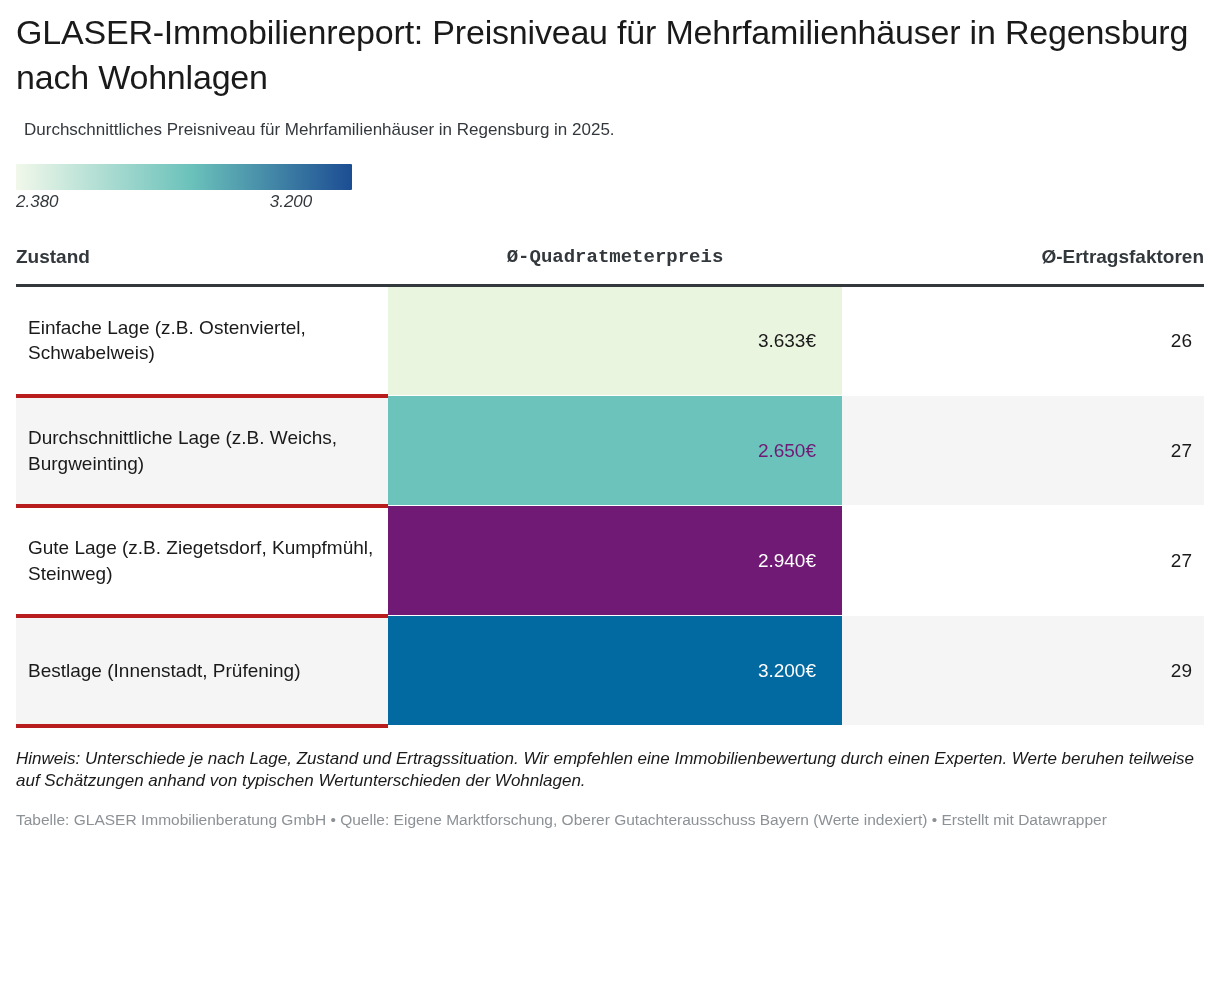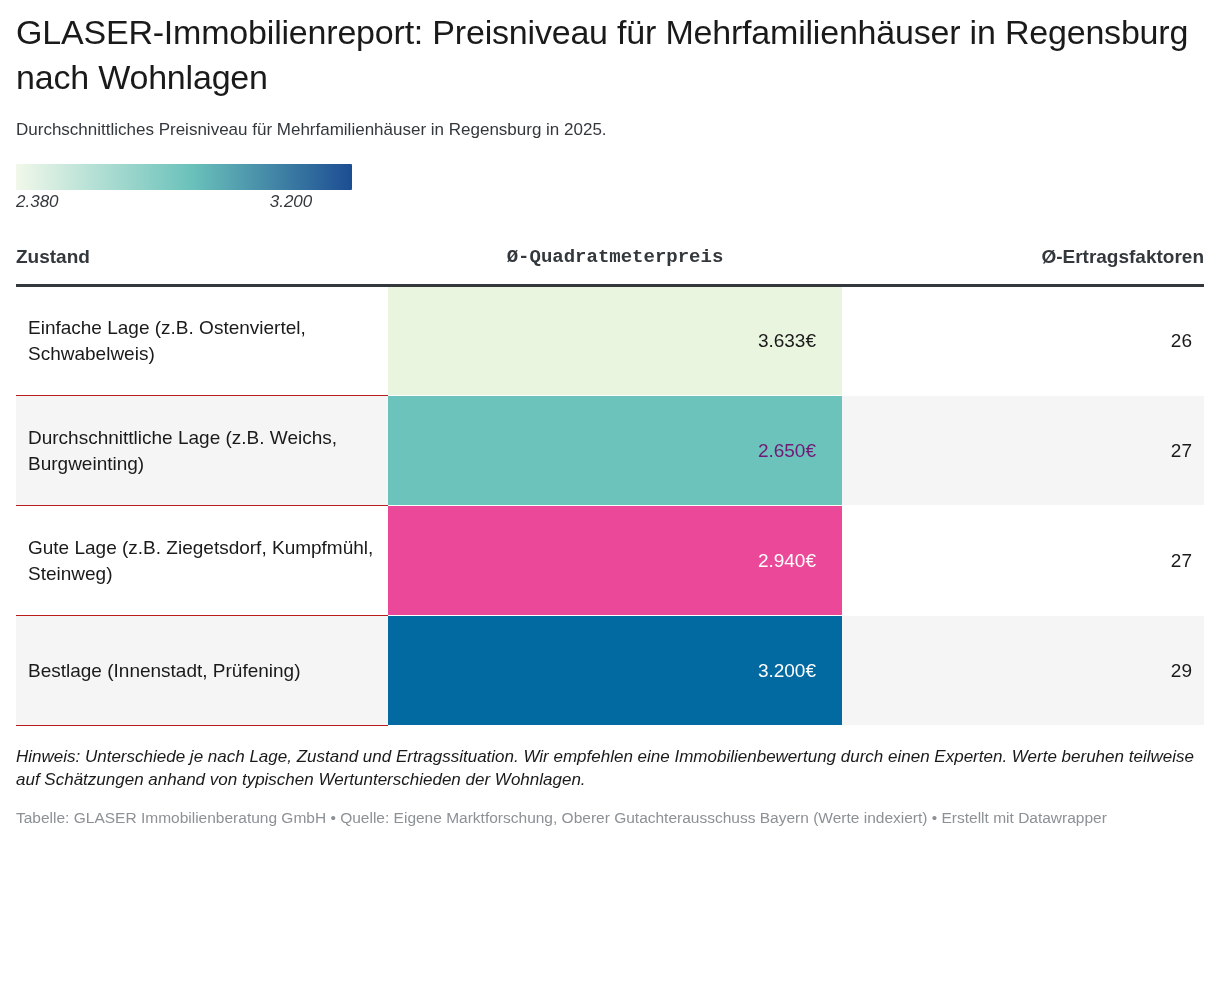--- a/index.html
+++ b/index.html
@@ -28,21 +28,21 @@
     line-height: 1.33;
     font-weight: 400;
     color: #1a1a1a;
     margin: 0;
     letter-spacing: -0.2px;
   }
   .subtitle {
     font-size: 17px;
     line-height: 1.4;
     color: #33383d;
-    margin: 18px 0 0 0;
+    margin: 18px 0 0 8px;
     font-weight: 400;
   }
 
   
   .legend {
     margin-top: 22px;
     width: 336px;
   }
   .legend-bar {
     height: 26px;
@@ -90,21 +90,21 @@
     vertical-align: middle;
     padding: 0;
   }
   tbody tr { height: 110px; }
   tbody tr.alt td.cell-label,
   tbody tr.alt td.cell-ef { background: #f5f5f5; }
 
   td.cell-label {
     padding: 12px 14px 12px 12px;
     line-height: 1.36;
-    border-bottom: 1px solid #b91c1c;
+    border-bottom: 4px solid #b91c1c;
   }
   td.cell-qm {
     text-align: right;
     padding: 0 26px 0 0;
     font-variant-numeric: tabular-nums;
     border-bottom: 1px solid #ffffff;
   }
   td.cell-ef {
     text-align: right;
     padding: 0 12px 0 0;
@@ -167,21 +167,21 @@
         </tr>
         <tr class="alt">
           <td class="cell-label">Durchschnittliche Lage (z.B. Weichs, Burgweinting)</td>
           <td class="cell-qm" style="background: rgb(108, 195, 188); color: #701a75;">
             <span class="qm-inner">2.650€</span>
           </td>
           <td class="cell-ef">27</td>
         </tr>
         <tr>
           <td class="cell-label">Gute Lage (z.B. Ziegetsdorf, Kumpfmühl, Steinweg)</td>
-          <td class="cell-qm" style="background: #ec4899; color: rgb(255, 255, 255);">
+          <td class="cell-qm" style="background: #701a75; color: rgb(255, 255, 255);">
             <span class="qm-inner">2.940€</span>
           </td>
           <td class="cell-ef">27</td>
         </tr>
         <tr class="alt">
           <td class="cell-label">Bestlage (Innenstadt, Prüfening)</td>
           <td class="cell-qm" style="background: #0369a1; color: rgb(255, 255, 255);">
             <span class="qm-inner">3.200€</span>
           </td>
           <td class="cell-ef">29</td>

